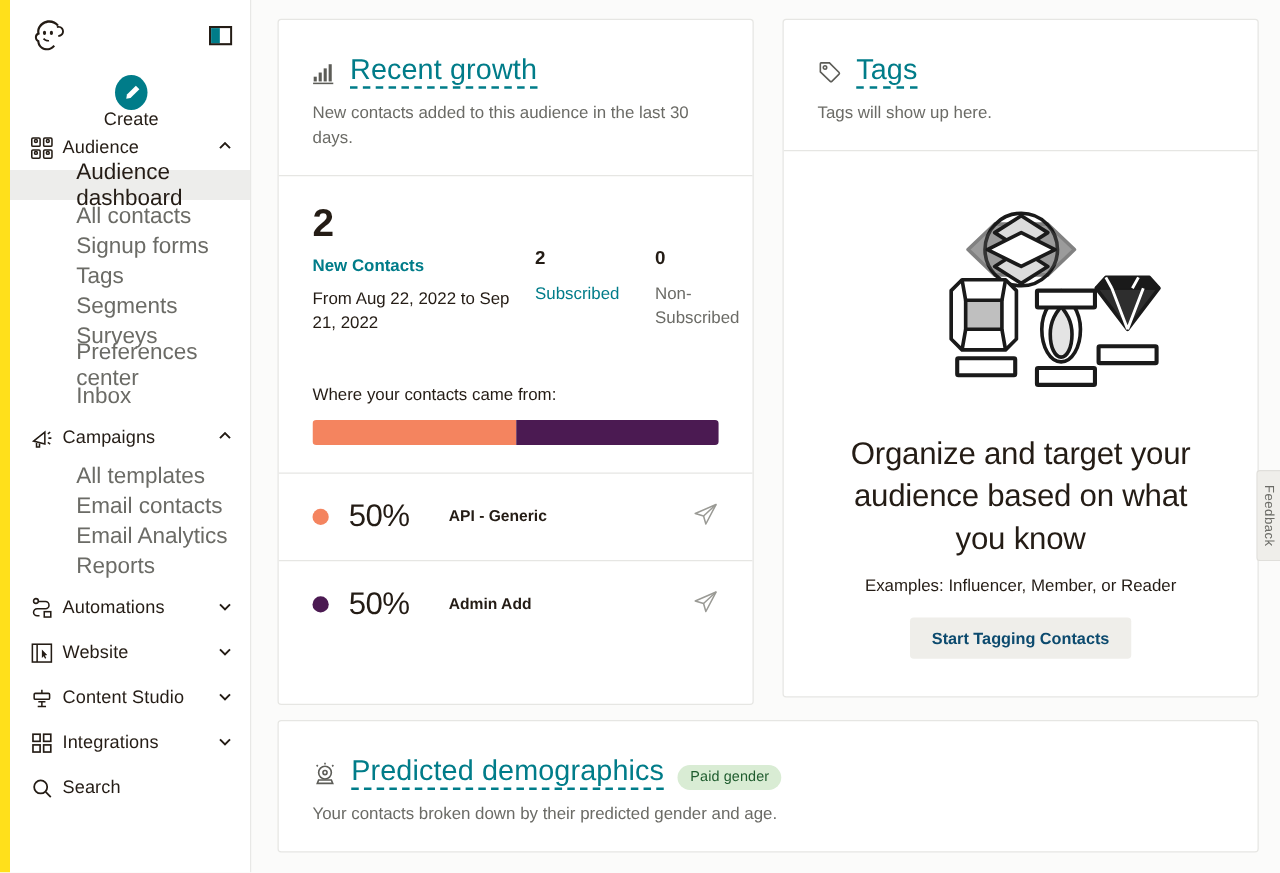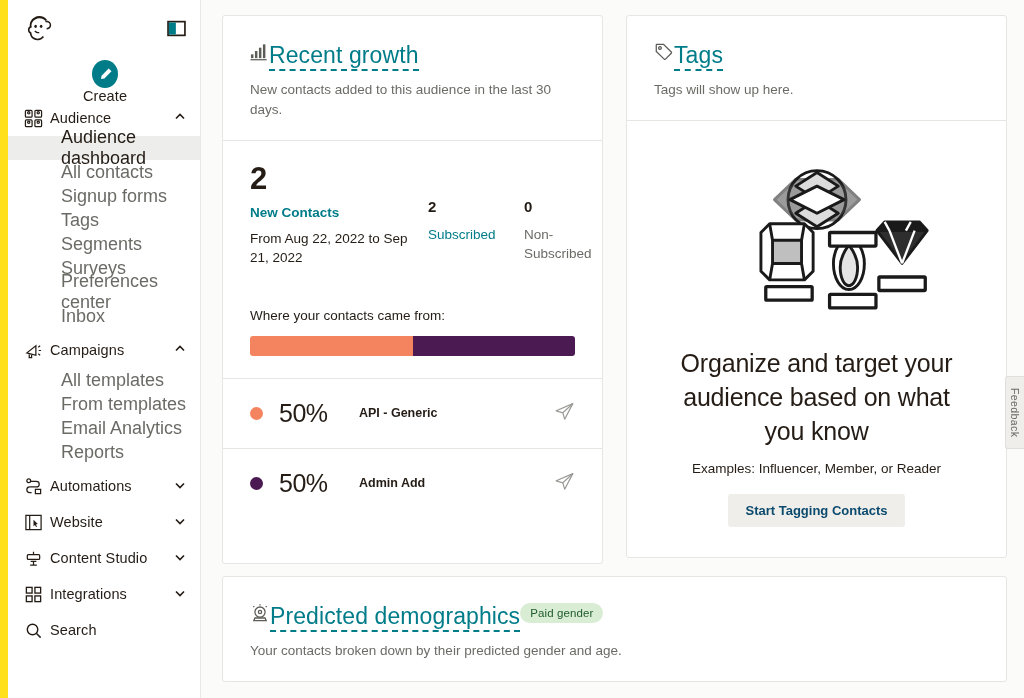--- a/index.html
+++ b/index.html
@@ -50,21 +50,21 @@
     padding:15px 18px 0 21px; position:relative;
   }
   .grid { display:flex; gap:23px; }
   .card {
     background:#fff; border:1px solid #e6e6e3; border-radius:3px;
   }
   .col-left { width:381px; flex:0 0 381px; }
   .col-right { width:381px; flex:0 0 381px; }
 
   .card-head { padding:26px 27px 20px 27px; }
-  .head-line { display:flex; align-items:flex-start; }
+  .head-line { display:flex; align-items:flex-end; gap:11px; }
   .head-title {
     font-size:23px; color:#007c89; letter-spacing:.1px;
     border-bottom:2px dashed #007c89; padding-bottom:1px; cursor:pointer;
     line-height:1.15;
   }
   .head-sub { margin-top:9px; font-size:13.5px; color:#6b6b66; line-height:1.45; }
 
   .divider { border-top:1px solid #e6e6e3; }
 
   
@@ -226,21 +226,21 @@
       <span class="chev">
         <svg viewBox="0 0 12 12" width="12" height="12" fill="none" stroke="#241c15" stroke-width="1.6">
             <path d="M2 7.5L6 3.5l4 4"></path>
           </svg>
       </span>
     </div>
     <div class="sb-sub">
         <span>All templates</span>
       </div>
     <div class="sb-sub">
-        <span>From templates</span>
+        <span>Email contacts</span>
       </div>
     <div class="sb-sub">
         <span>Email Analytics</span>
       </div>
     <div class="sb-sub">
         <span>Reports</span>
       </div>
 
     <div class="sb-group-gap"></div>
 

